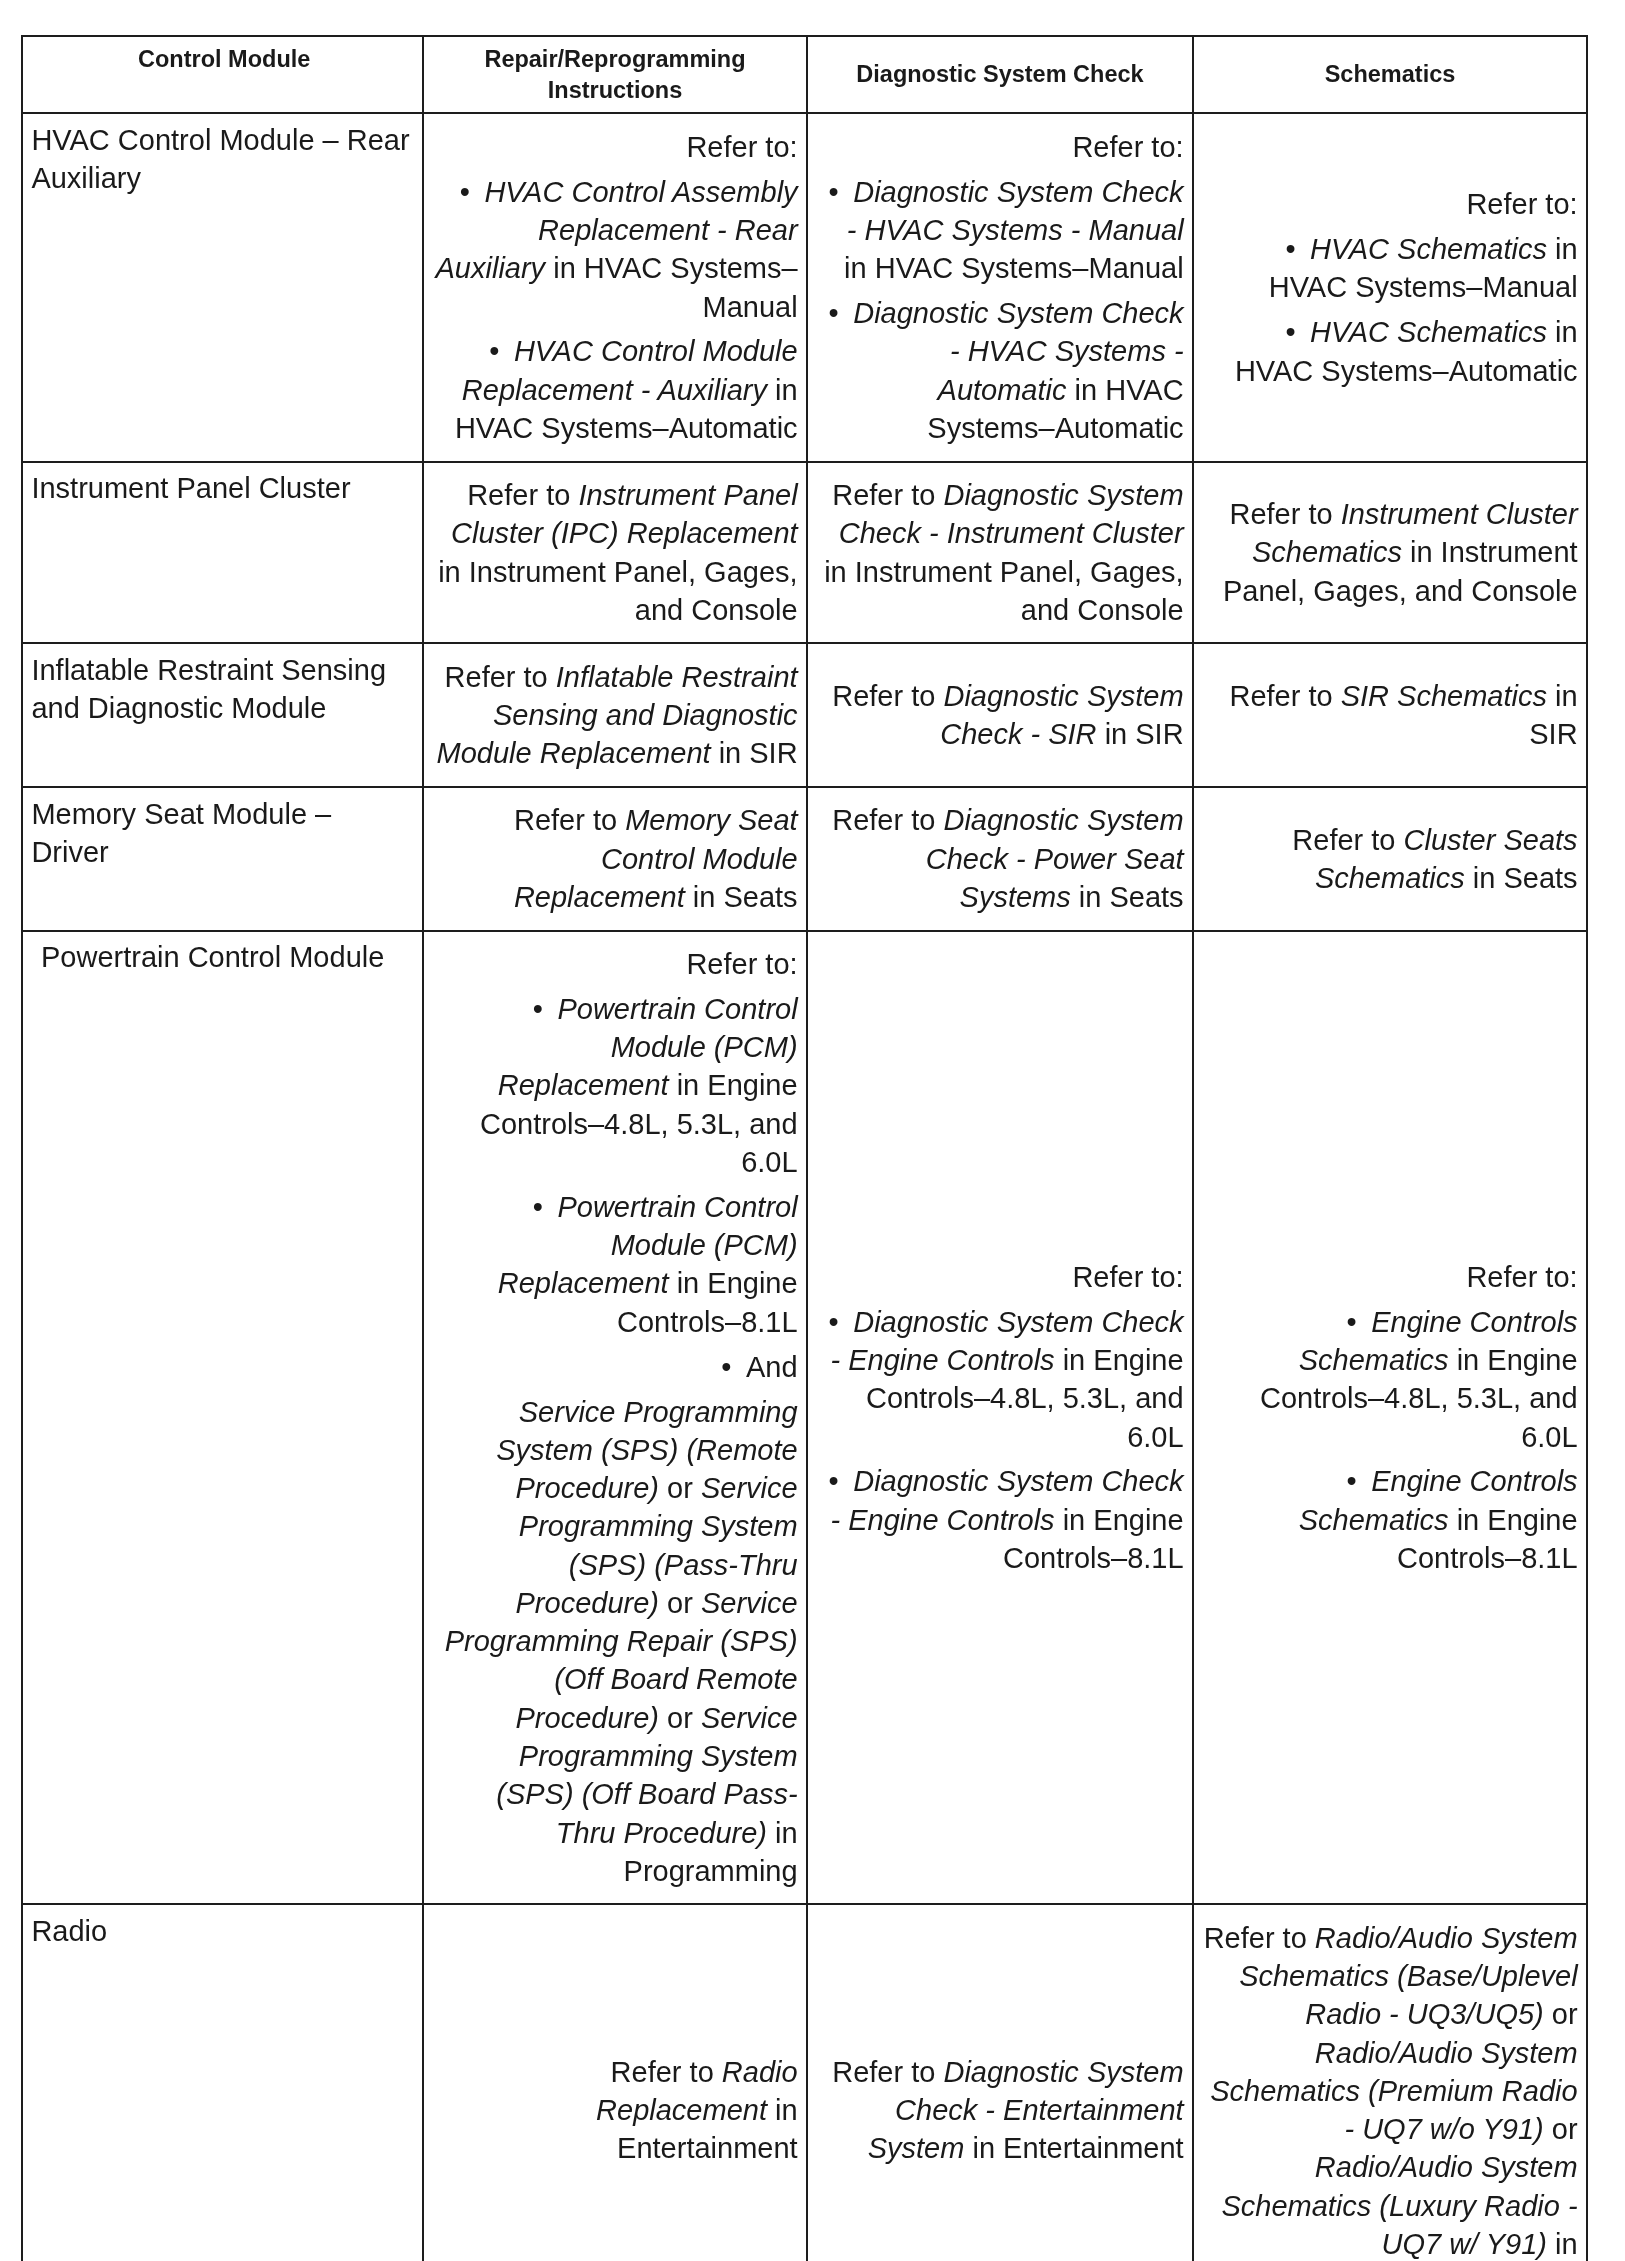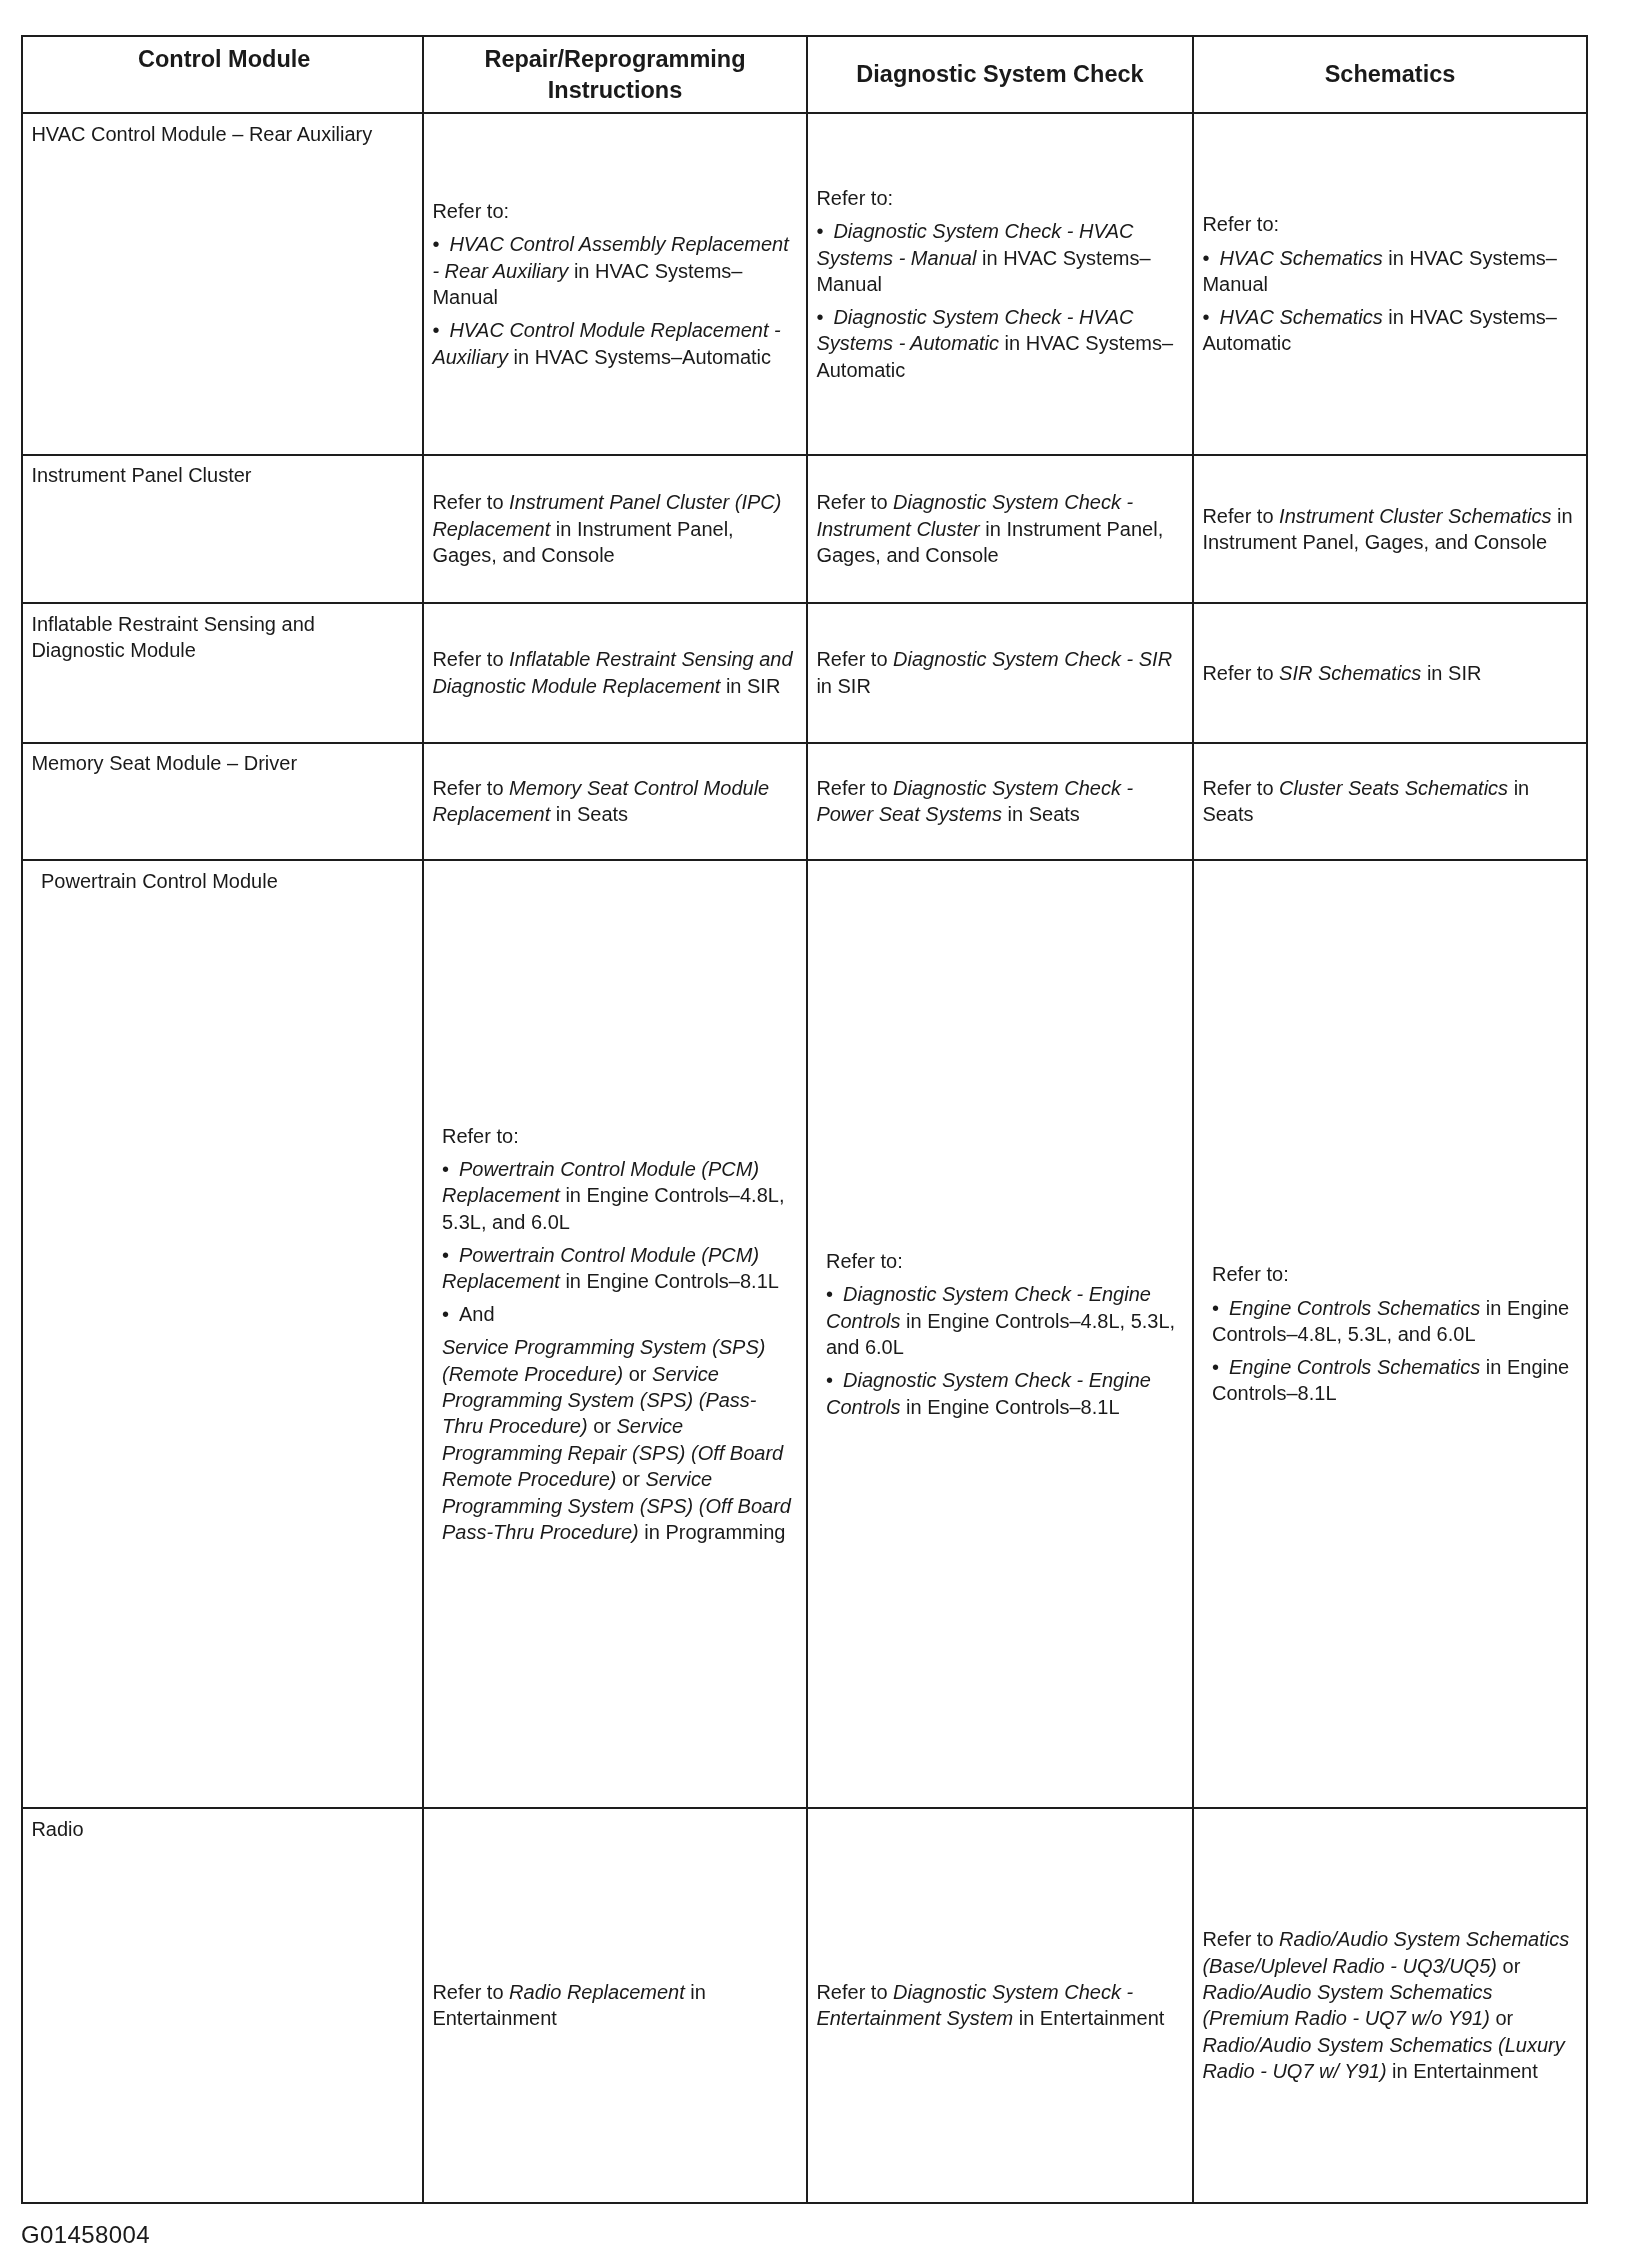--- a/index.html
+++ b/index.html
@@ -17,21 +17,21 @@
     padding: 35px 0 0 21px;
   }
   table.cm-table {
     border-collapse: collapse;
     width: 1565px;
     table-layout: fixed;
   }
   table.cm-table th,
   table.cm-table td {
     border: 2.5px solid #1d1d1d;
-    font-size: 20px;
+    font-size: 29px;
     line-height: 1.32;
     padding: 6.7px 8.4px;
   }
   table.cm-table th {
     font-weight: bold;
     text-align: center;
     vertical-align: middle;
     height: 52px;
     font-size: 23.5px;
   }
@@ -44,21 +44,21 @@
   col.c2 { width: 384px; }
   col.c3 { width: 386px; }
   col.c4 { width: 394px; }
   td.col-module {
     text-align: left;
     vertical-align: top;
     padding-left: 11.8px;
     padding-top: 8.4px;
   }
   td.col-repair, td.col-diagnostic, td.col-schematics {
-    text-align: left;
+    text-align: right;
     vertical-align: middle;
   }
   
   tbody tr:nth-child(1) td { height: 326px; }
   tbody tr:nth-child(2) td { height: 133px; }
   tbody tr:nth-child(3) td { height: 124px; }
   tbody tr:nth-child(4) td { height: 102px; }
   tbody tr:nth-child(5) td { height: 933px; padding-left: 18px; }
   tbody tr:nth-child(6) td { height: 379px; }
   .block {

